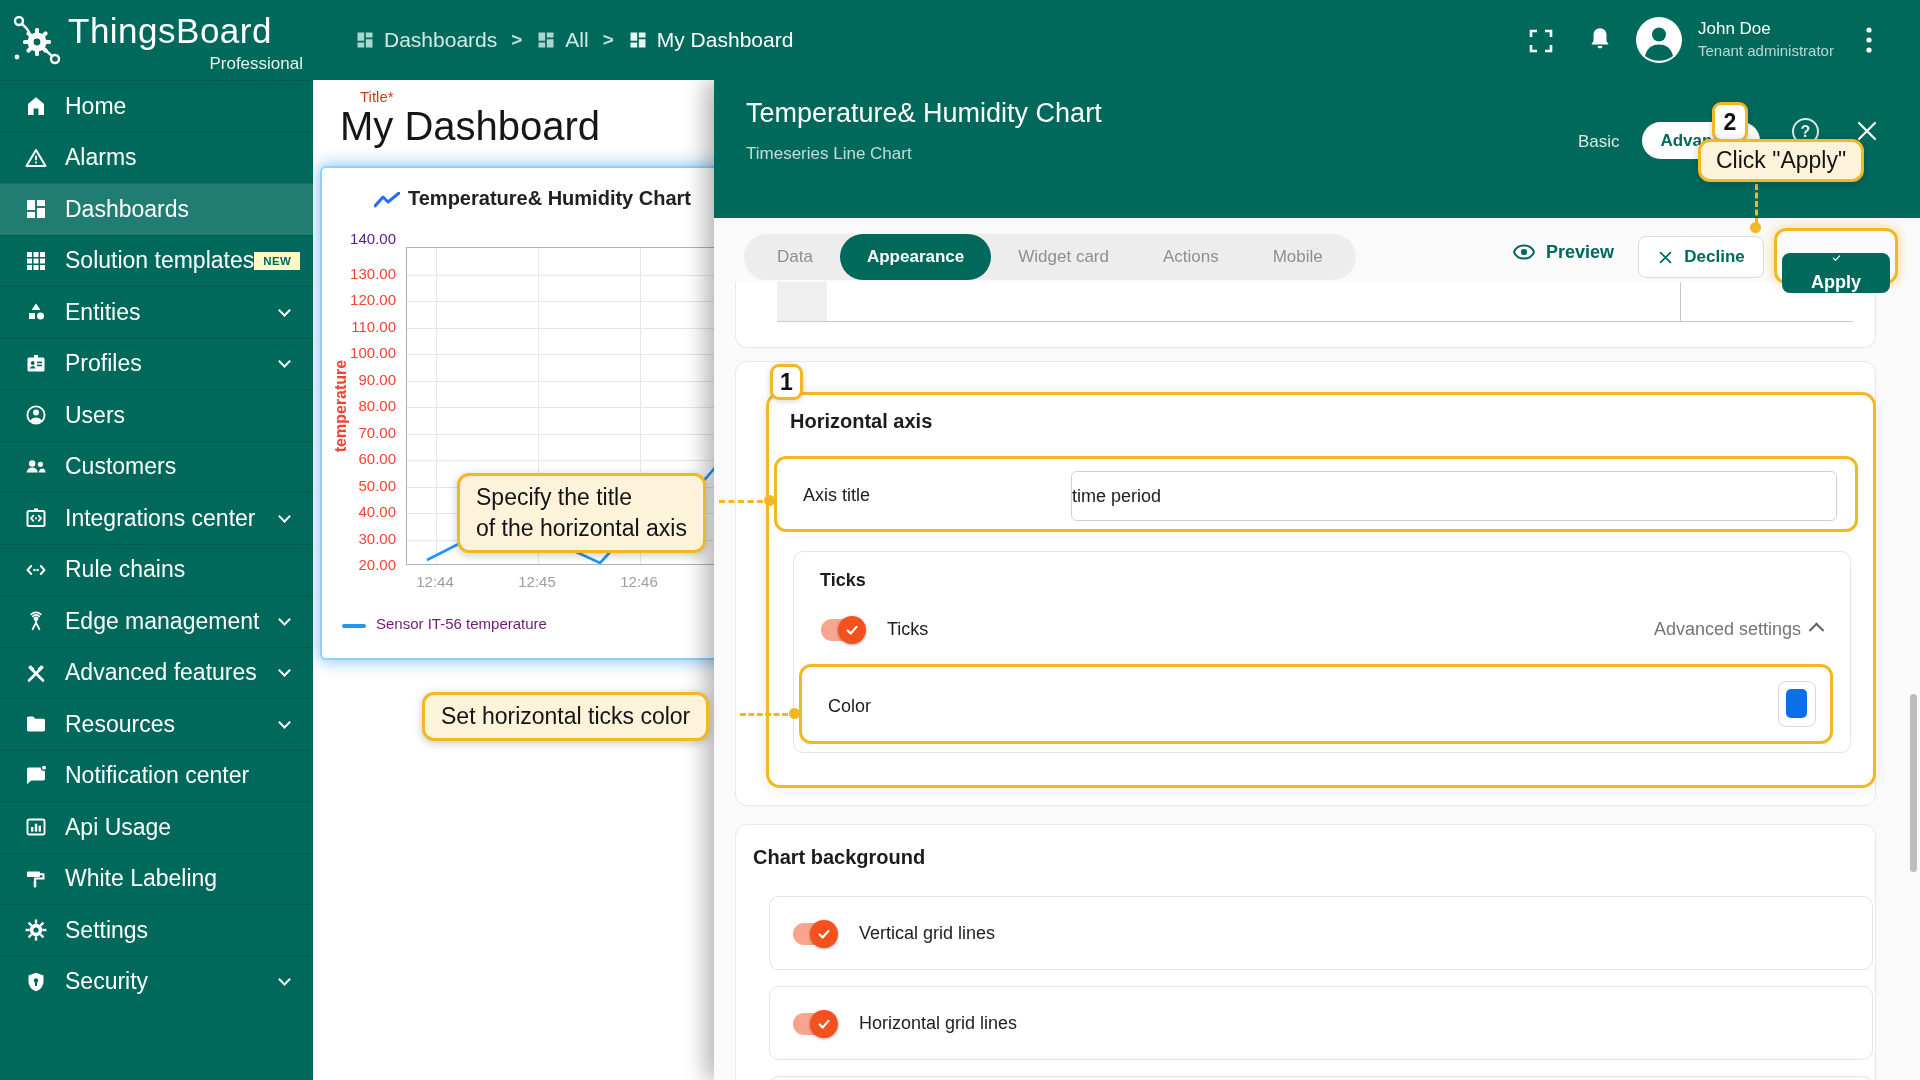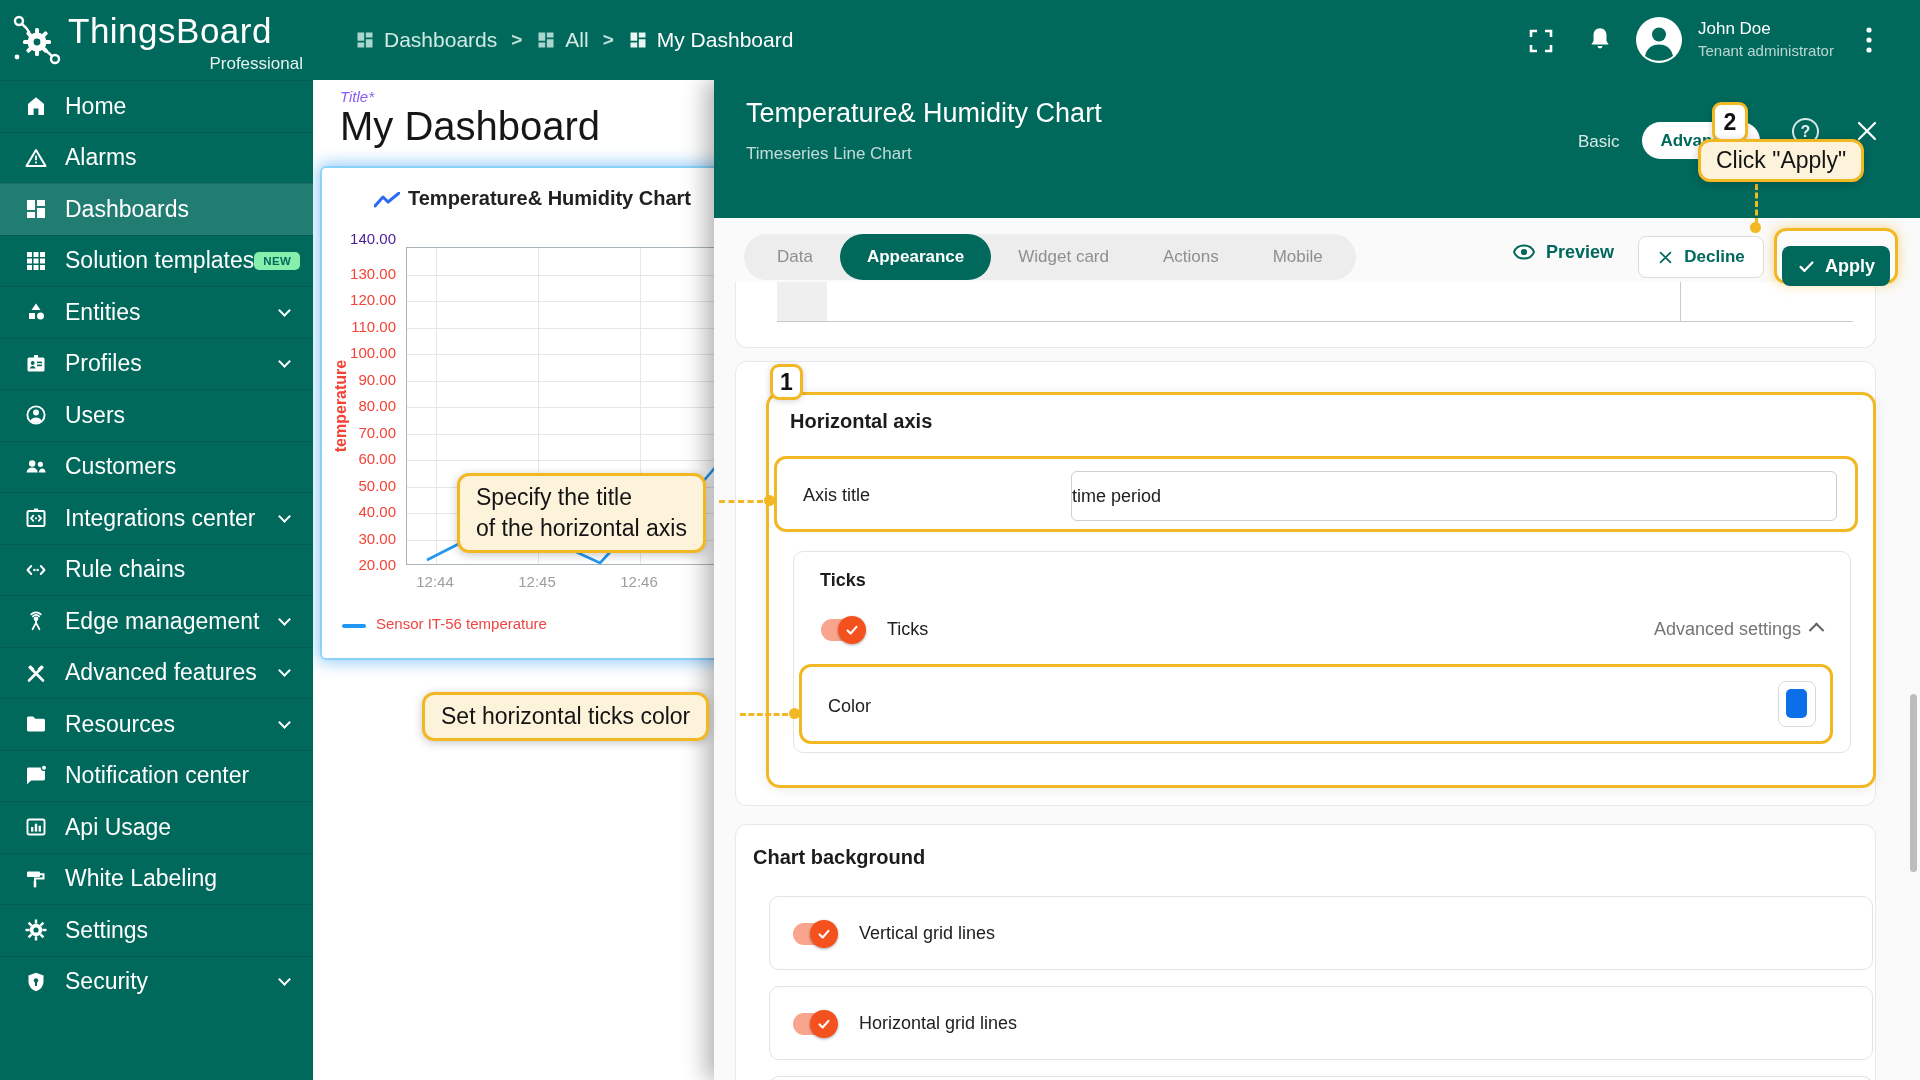--- a/index.html
+++ b/index.html
@@ -14,55 +14,55 @@
   .logo-row { position:relative; height:80px; }
   .brand-name { position:absolute; left:68px; top:11px; color:#fff; font-size:35px; font-weight:500; letter-spacing:.5px;}
   .brand-sub { position:absolute; left:150px; top:54px; width:153px; text-align:right; color:#e4f2ef; font-size:17px; }
   .nav-item { display:flex; align-items:center; height:51.5px; border-top:1px solid rgba(0,0,0,.13);
     padding-left:24px; cursor:pointer; position:relative; }
   .nav-item.active { background:rgba(255,255,255,.13); }
   .nav-ico { width:24px; height:24px; display:flex; }
   .nav-label { color:#fff; font-size:23px; font-weight:500; margin-left:17px; white-space:nowrap; }
   .chev { width:9px; height:9px; border-right:2.4px solid #fff; border-bottom:2.4px solid #fff;
     transform:rotate(45deg); margin-left:auto; margin-right:24px; margin-top:-4px; }
-  .new-badge { margin-left:auto; margin-right:16px; background:#86efac; color:#00695c;
-    font-size:11.5px; font-weight:700; padding:3px 9px; border-radius:5px; letter-spacing:.4px; }
+  .new-badge { margin-left:auto; margin-right:16px; background:#fef9c3; color:#00695c;
+    font-size:11.5px; font-weight:700; padding:3px 9px; border-radius:0; letter-spacing:.4px; }
 
   
   .topbar { position:absolute; left:313px; top:0; width:1607px; height:80px; background:#00695c; z-index:40; }
   .crumbs { position:absolute; left:42px; top:0; height:80px; display:flex; align-items:center; gap:14px; }
   .crumb { display:flex; align-items:center; gap:9px; font-size:21px; color:#d2eae4; cursor:pointer; }
   .crumb.current { color:#fff; }
   .crumb-sep { color:#bfe0da; font-size:19px; font-weight:700; }
   .user-name { color:#fff; font-size:17px; }
   .user-role { color:rgba(255,255,255,.72); font-size:15px; margin-top:3px; }
 
   
   .main { position:absolute; left:313px; top:80px; width:1607px; height:1000px; background:#fff; z-index:1; }
-  .dash-title-label { position:absolute; left:340px; top:88px; font-size:15px; color:#8b5cf6; z-index:6;font-style:italic;}
+  .dash-title-label { position:absolute; left:360px; top:88px; font-size:15px; color:#c2410c; z-index:6;}
   .dash-title { position:absolute; left:340px; top:104px; font-size:40px; font-weight:500; color:#161616; z-index:6;}
 
   .widget { position:absolute; left:322px; top:168px; width:412px; height:490px; background:#fff;
     border-radius:4px; z-index:5;
     box-shadow:0 0 0 2px rgba(79,195,247,.45), 0 0 16px 4px rgba(33,150,243,.5); }
   .widget-title { position:absolute; left:86px; top:19px; font-size:20px; font-weight:700; color:#212121; white-space:nowrap;}
   .widget-title-ico { position:absolute; left:52px; top:24px; }
   .plot { position:absolute; left:84px; top:79px; width:330px; height:318px; border:1px solid #a9b4ba;
     background:#fff; overflow:hidden; }
   .hgrid { position:absolute; left:0; width:100%; height:1px; background:#e4e7e9; }
   .vgrid { position:absolute; top:0; width:1px; height:100%; background:#e4e7e9; }
   .ytick { position:absolute; right:4px; font-size:15px; font-weight:500; color:#f44336; }
   .yaxis-labels { position:absolute; left:0; top:0; width:78px; height:490px; }
   .ylab-wrap { position:absolute; left:8px; top:79px; width:22px; height:318px;
     display:flex; align-items:center; justify-content:center; }
   .ylab { transform:rotate(-90deg); white-space:nowrap; color:#f44336; font-size:16px; font-weight:700; }
   .xaxis-labels { position:absolute; left:84px; top:405px; width:330px; height:22px; }
   .xtick { position:absolute; top:0; width:60px; text-align:center; font-size:15px; color:#9e9e9e; }
   .legend-dash { position:absolute; left:20px; top:456px; width:24px; height:4px; border-radius:2px; background:#2196f3; }
-  .legend-text { position:absolute; left:54px; top:447px; font-size:15px; color:#ef4444; }
+  .legend-text { position:absolute; left:54px; top:447px; font-size:15px; color:#701a75; }
 
   
   .panel { position:absolute; left:714px; top:80px; width:1206px; height:1000px; background:#fafafa;
     z-index:10; box-shadow:-8px 0 22px rgba(0,0,0,.3); }
   .panel-header { position:absolute; left:0; top:0; width:1206px; height:138px; background:#00695c; }
   .panel-title { position:absolute; left:32px; top:18px; color:#fff; font-size:27px; font-weight:500; }
   .panel-subtitle { position:absolute; left:32px; top:64px; color:rgba(255,255,255,.76); font-size:17px; }
   .mode-basic { position:absolute; left:864px; top:52px; color:rgba(255,255,255,.85); font-size:17px; cursor:pointer;}
   .mode-adv { position:absolute; left:928px; top:42px; width:118px; height:37px; background:#fff; border-radius:19px;
     color:#00695c; font-size:17px; font-weight:700; display:flex; align-items:center; justify-content:center; cursor:pointer;}
@@ -77,22 +77,22 @@
     display:flex; align-items:center; cursor:pointer; white-space:nowrap;}
   .tab.active { background:#00695c; color:#fff; font-weight:700; border-radius:23px; }
 
   .btn-preview { position:absolute; left:1512px; top:240px; display:flex; align-items:center; gap:10px;
     color:#00695c; font-size:18px; font-weight:700; cursor:pointer; z-index:12;}
   .btn-decline { position:absolute; left:1638px; top:236px; width:126px; height:42px; background:#fff;
     border:1px solid #dcdcdc; border-radius:8px; display:flex; align-items:center; justify-content:center; gap:10px;
     color:#00695c; font-size:17px; font-weight:700; cursor:pointer; z-index:12;}
   .apply-wrap { position:absolute; left:1774px; top:228px; width:124px; height:56px; border:3px solid #f2b824;
     border-radius:12px; box-shadow:0 0 12px rgba(242,184,36,.55); z-index:12; background:rgba(255,255,255,.25);}
-  .btn-apply { position:absolute; left:5px; top:15px; width:108px; height:40px; background:#00695c; border-radius:8px;
-    display:flex; align-items:center; justify-content:center; gap:9px; color:#fff; font-size:18px; font-weight:700; cursor:pointer;}
+  .btn-apply { position:absolute; left:5px; top:22px; width:108px; height:40px; background:#00695c; border-radius:8px;
+    display:flex; align-items:center; justify-content:center; gap:9px; color:#fff; font-size:18px; font-weight:700; cursor:pointer;flex-direction:column;}
 
   .card { position:absolute; background:#fff; border:1px solid #e8e8e8; }
   .row-box { position:absolute; background:#fff; border:1.5px solid #e4e4e4; border-radius:10px; }
   .hl-box { position:absolute; background:#fff; border:3px solid #f2b824; border-radius:12px; }
   .section-heading { position:absolute; font-size:20px; font-weight:700; color:#1c1c1c; }
   .field-label { position:absolute; font-size:18px; color:#212121; }
   .text-input { position:absolute; border:1.5px solid #cfcfcf; border-radius:6px; background:#fff;
     font-family:"Liberation Sans",sans-serif; font-size:18px; color:#212121; padding-left:0; outline:none;}
   .muted { color:#757575; }
 

